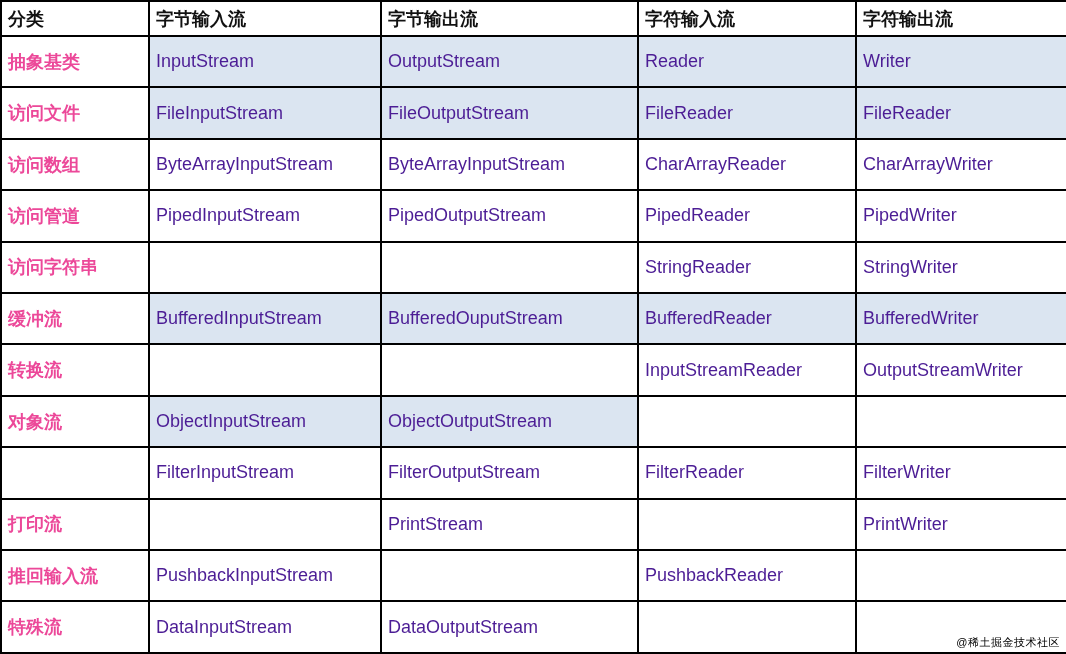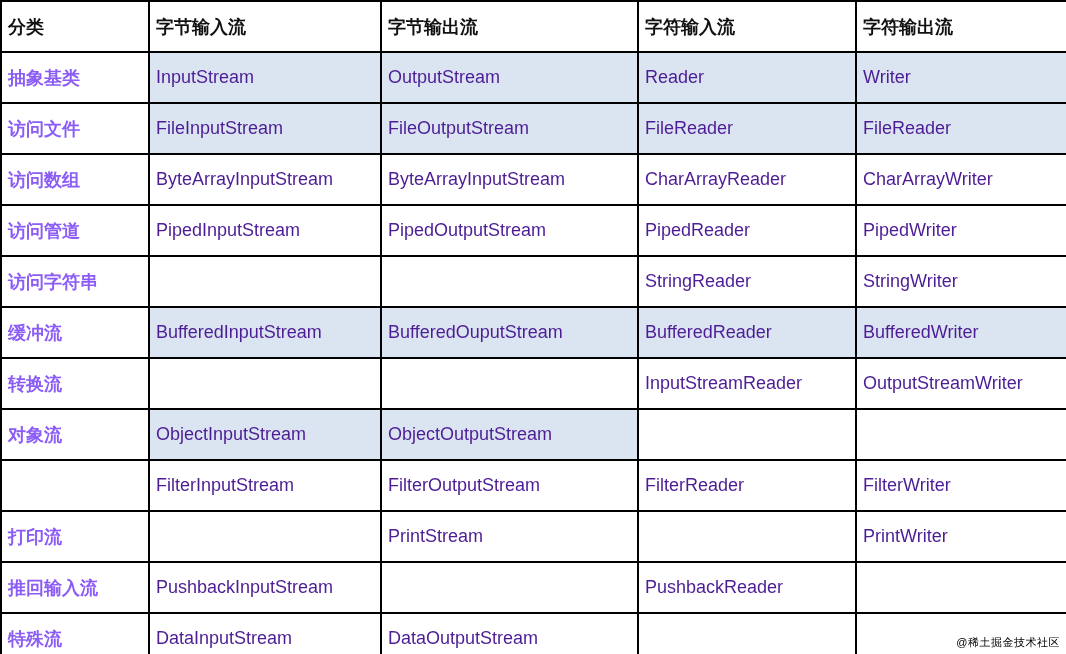--- a/index.html
+++ b/index.html
@@ -32,23 +32,23 @@
     font-weight: bold;
     color: #111111;
   }
   table.io-table td {
     font-size: 18px;
     color: #4c1d95;
     font-weight: normal;
   }
   table.io-table td.cat {
     font-weight: bold;
-    color: #8b5cf6;
+    color: #ec4899;
   }
-  table.io-table tr { height: 51px; }
+  table.io-table tr { height: 35px; }
   td.hl { background: #dbe5f1; }
   .watermark {
     position: absolute;
     right: 6px;
     bottom: 4px;
     font-size: 11px;
     color: #000000;
     letter-spacing: 0.5px;
     pointer-events: none;
   }

